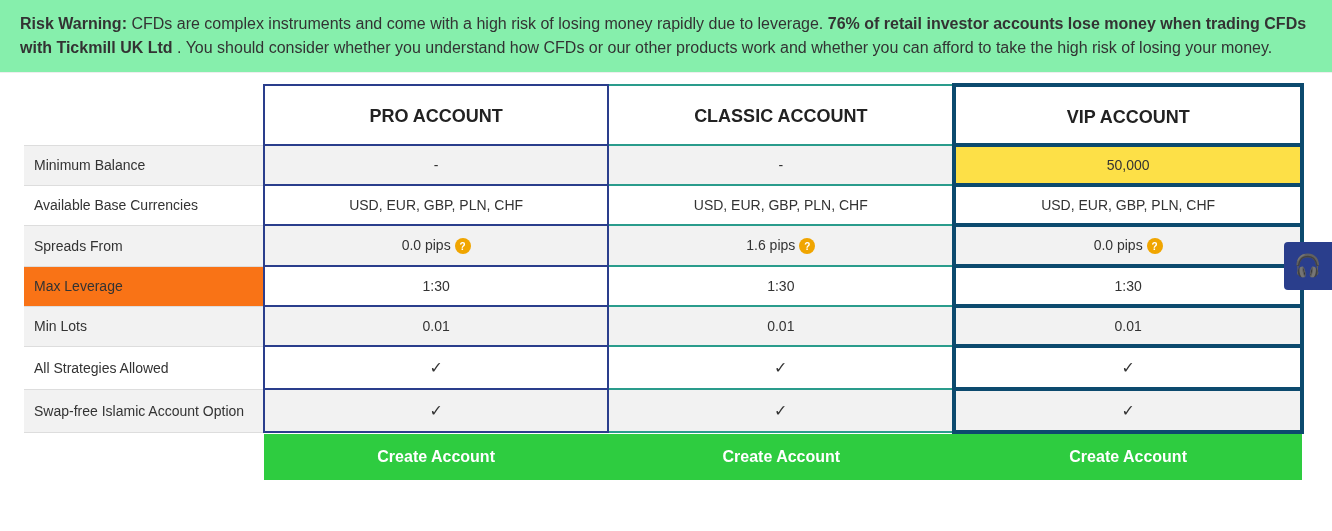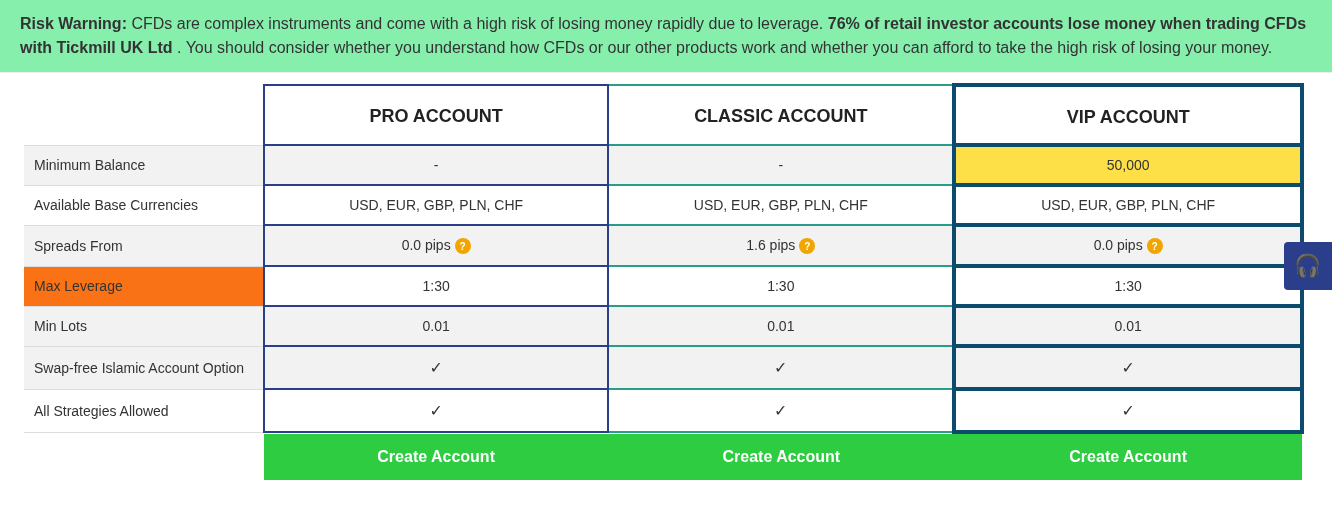--- a/index.html
+++ b/index.html
@@ -182,30 +182,30 @@
           <td class="col-classic" style="background: rgb(255, 255, 255);">1:30</td>
           <td class="col-vip" style="background: rgb(255, 255, 255);">1:30</td>
         </tr>
         <tr class="data-row">
           <td class="label-cell blue-text" style="background: rgb(242, 242, 242);">Min Lots</td>
           <td class="col-pro" style="background: rgb(242, 242, 242);">0.01</td>
           <td class="col-classic" style="background: rgb(242, 242, 242);">0.01</td>
           <td class="col-vip" style="background: rgb(242, 242, 242);">0.01</td>
         </tr>
         <tr class="data-row">
+          <td class="label-cell " style="background: rgb(255, 255, 255);">All Strategies Allowed</td>
+          <td class="col-pro" style="background: rgb(255, 255, 255);"><span class="checkmark">✓</span></td>
+          <td class="col-classic" style="background: rgb(255, 255, 255);"><span class="checkmark">✓</span></td>
+          <td class="col-vip" style="background: rgb(255, 255, 255);"><span class="checkmark">✓</span></td>
+        </tr>
+        <tr class="data-row">
           <td class="label-cell " style="background: rgb(242, 242, 242);">Swap-free Islamic Account Option</td>
           <td class="col-pro" style="background: rgb(242, 242, 242);"><span class="checkmark">✓</span></td>
           <td class="col-classic" style="background: rgb(242, 242, 242);"><span class="checkmark">✓</span></td>
           <td class="col-vip" style="background: rgb(242, 242, 242);"><span class="checkmark">✓</span></td>
-        </tr>
-        <tr class="data-row">
-          <td class="label-cell " style="background: rgb(255, 255, 255);">All Strategies Allowed</td>
-          <td class="col-pro" style="background: rgb(255, 255, 255);"><span class="checkmark">✓</span></td>
-          <td class="col-classic" style="background: rgb(255, 255, 255);"><span class="checkmark">✓</span></td>
-          <td class="col-vip" style="background: rgb(255, 255, 255);"><span class="checkmark">✓</span></td>
         </tr>
         <tr class="btn-row">
           <td></td>
           <td>
             <button class="create-account-btn">Create Account</button>
           </td>
           <td>
             <button class="create-account-btn">Create Account</button>
           </td>
           <td>

